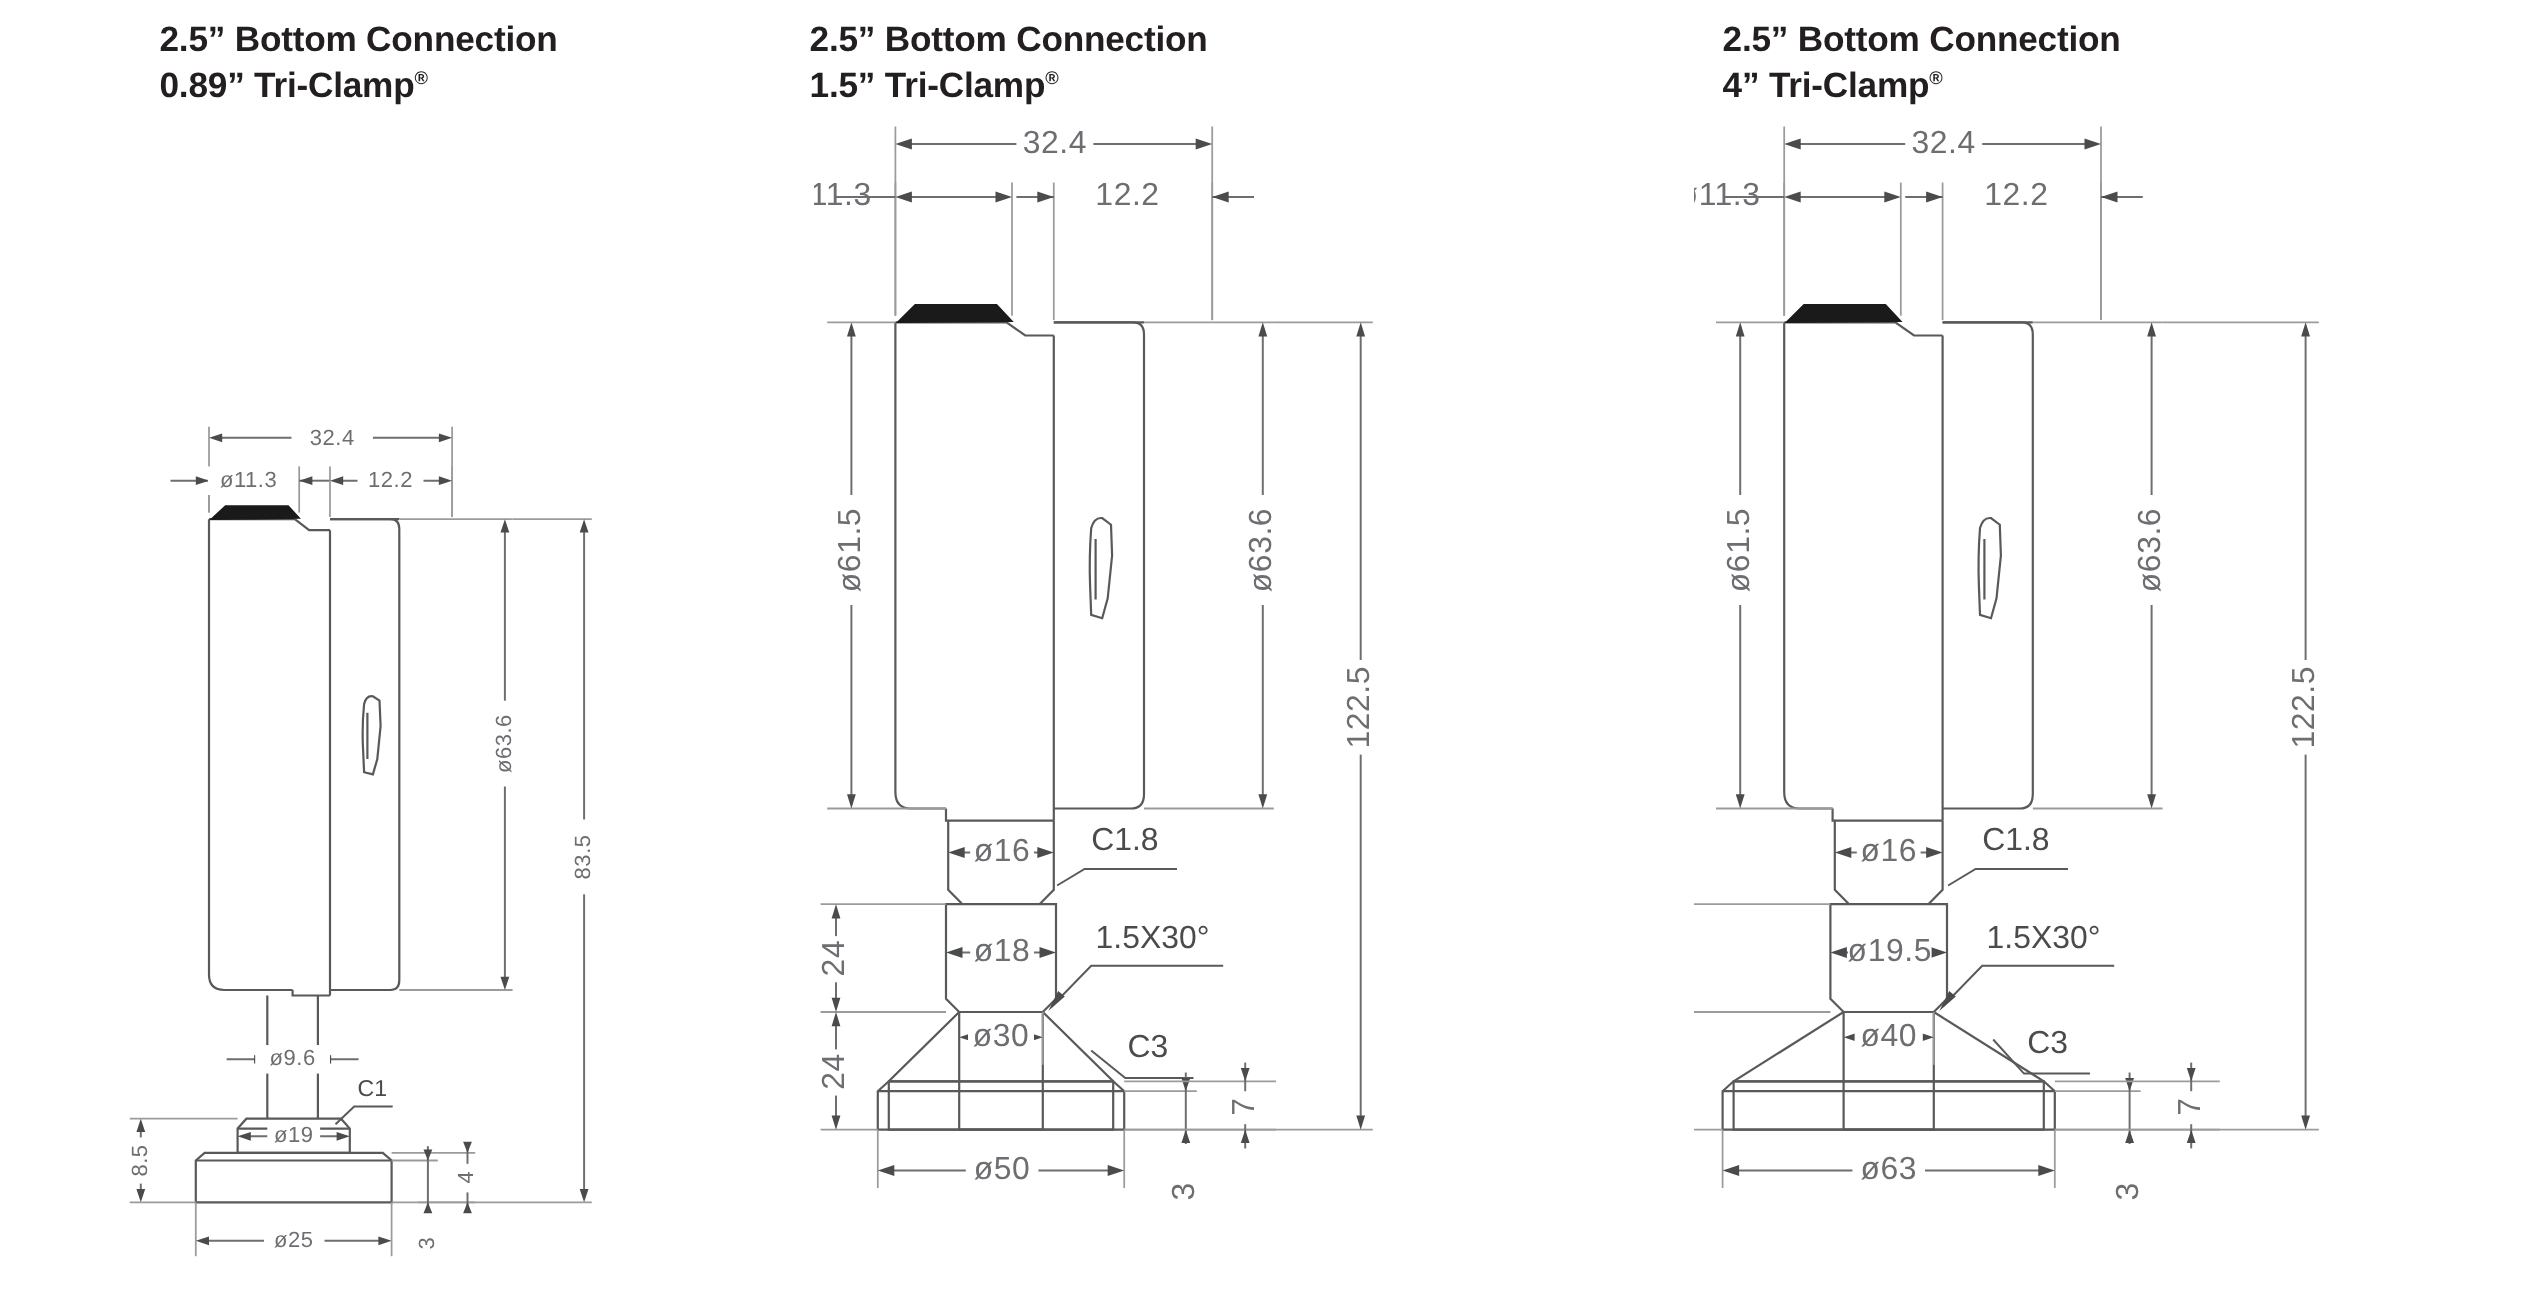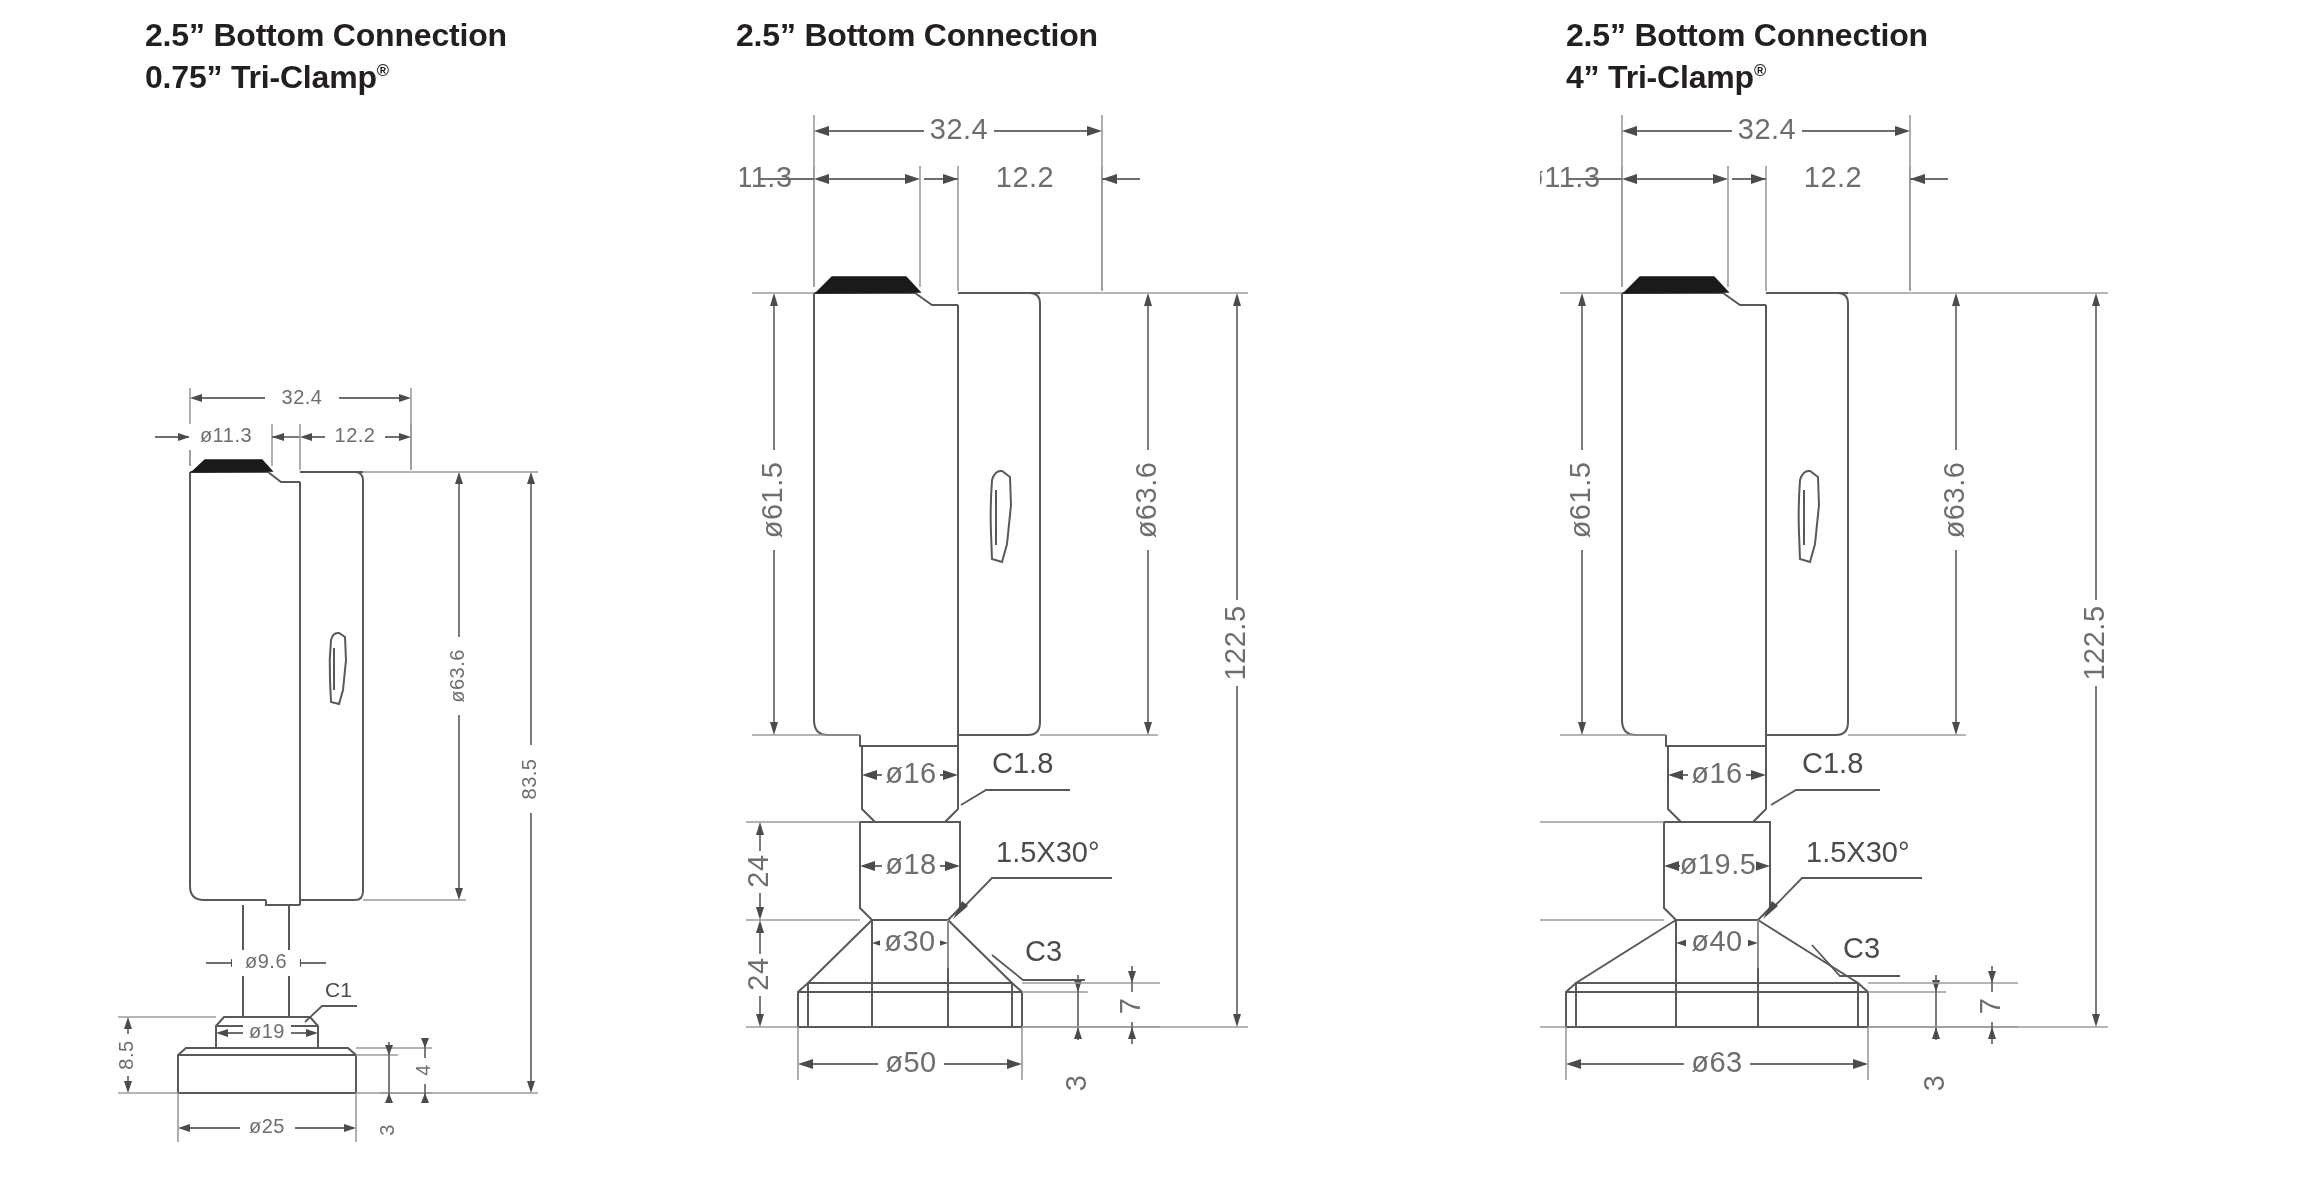--- a/index.html
+++ b/index.html
@@ -57,21 +57,21 @@
   .ltxt.sm{font-size:21px;}
 </style>
 </head>
 <body>
 
 <div class="sheet">
 
   <div class="panel" id="panel-0">
     <div class="panel-title">
       <span class="ln">2.5” Bottom Connection</span>
-      <span class="ln"><span>0.75” Tri-Clamp</span><sup>®</sup></span>
+      <span class="ln"><span>0.89” Tri-Clamp</span><sup>®</sup></span>
     </div>
 
     <div class="drawing">
       <svg width="740" height="1193" viewBox="0 0 740 1193">
 
         <g>
 
           <path class="obj" d="M190,472 L190,886 Q190,900 204,900 L266,900"></path>
           <path class="obj" d="M190,472 L268,472 L281,482 L300,482"></path>
           <path class="obj" d="M300,482 L300,905"></path>
@@ -184,20 +184,21 @@
           <polygon class="arrow" points="389,1093 385,1103 393,1103"></polygon>
           <text class="dtxt sm" x="389" y="1130" transform="rotate(-90,389,1130)">3</text>
         </g>
       </svg>
     </div>
   </div>
 
   <div class="panel" id="panel-1">
     <div class="panel-title">
       <span class="ln">2.5” Bottom Connection</span>
+      <span class="ln"><span>1.5” Tri-Clamp</span><sup>®</sup></span>
     </div>
 
     <div class="drawing">
       <svg width="800" height="1193" viewBox="0 0 800 1193">
 
         <g>
 
           <path class="obj" d="M74,293 L74,720 Q74,735 88,735 L120,735"></path>
           <path class="obj" d="M74,293 L175,293 L192,305 L218,305"></path>
           <path class="obj" d="M218,305 L218,746"></path>

